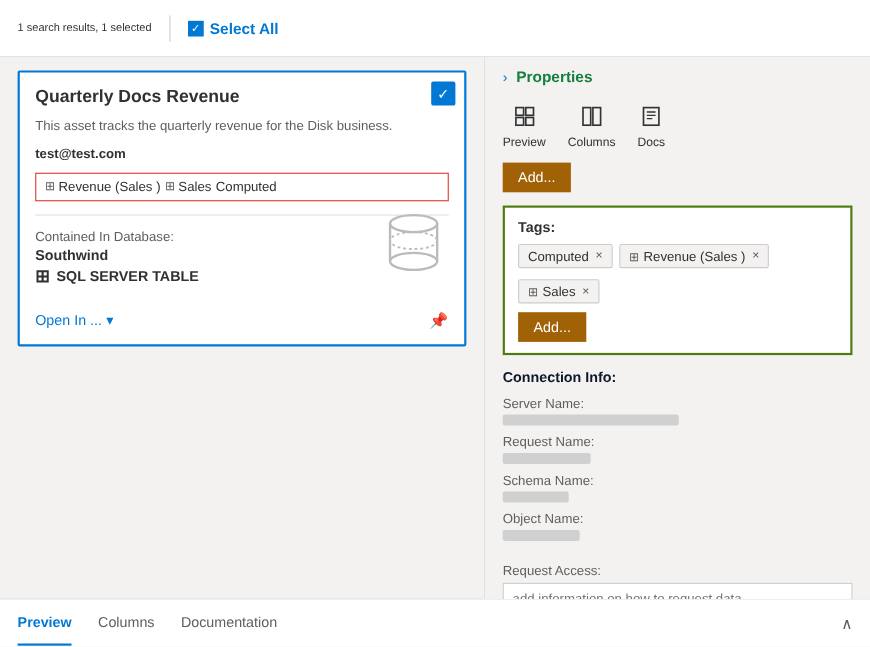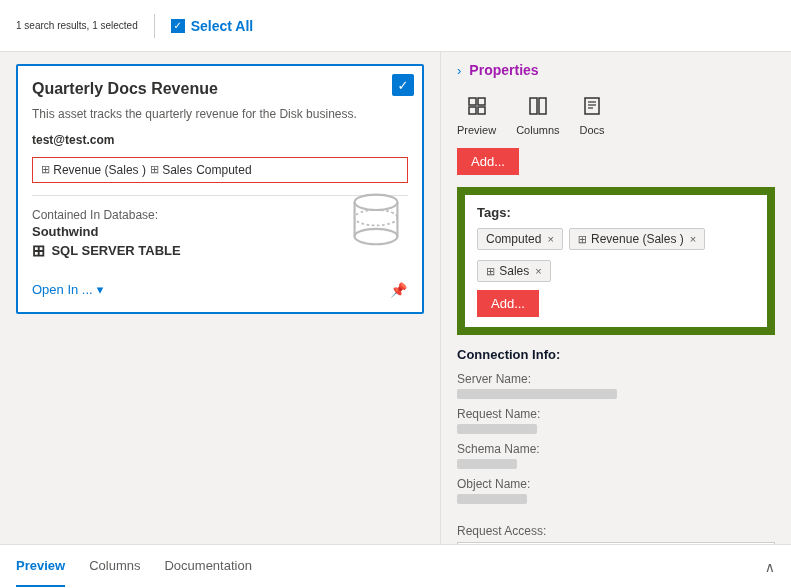--- a/index.html
+++ b/index.html
@@ -249,21 +249,21 @@
       background: #f3f2f1;
     }
     .right-panel-chevron {
       font-size: 13px;
       color: #0078d4;
       cursor: pointer;
     }
     .right-panel-title {
       font-size: 14px;
       font-weight: 600;
-      color: #a21caf;
+      color: #15803d;
     }
 
     .right-panel-toolbar {
       display: flex;
       align-items: center;
       gap: 20px;
       padding: 8px 16px 4px;
       background: #f3f2f1;
     }
     .toolbar-item {
@@ -275,36 +275,36 @@
       font-size: 11px;
       color: #323130;
     }
     .toolbar-icon {
       font-size: 18px;
       color: #323130;
     }
 
     
     .add-btn {
-      background: #ef4444;
+      background: #a16207;
       color: #fff;
       border: none;
       padding: 6px 14px;
       font-size: 13px;
       cursor: pointer;
       margin: 8px 16px;
       display: inline-block;
       width: fit-content;
     }
 
     
     .section-box {
       margin: 4px 16px;
       background: #fff;
-      border: 8px solid #4d7c0f;
+      border: 2px solid #4d7c0f;
       padding: 10px 12px;
     }
     .section-label {
       font-size: 13px;
       font-weight: 600;
       color: #323130;
       margin-bottom: 8px;
     }
     .tags-area {
       display: flex;

